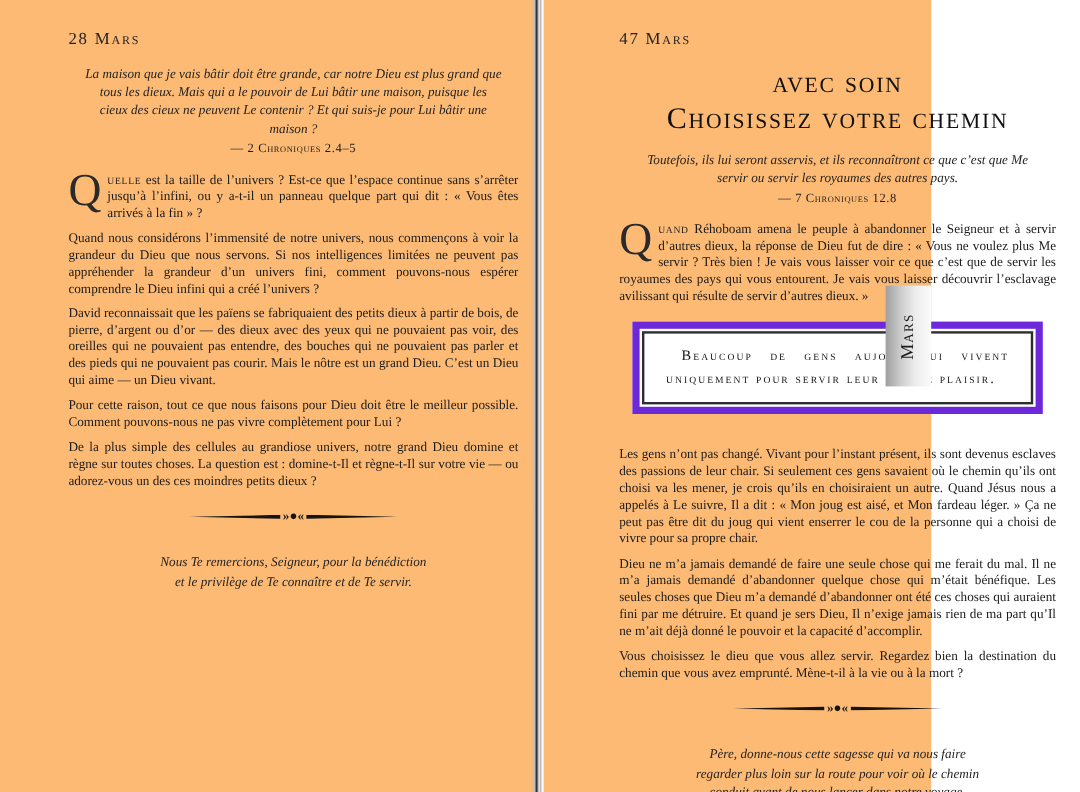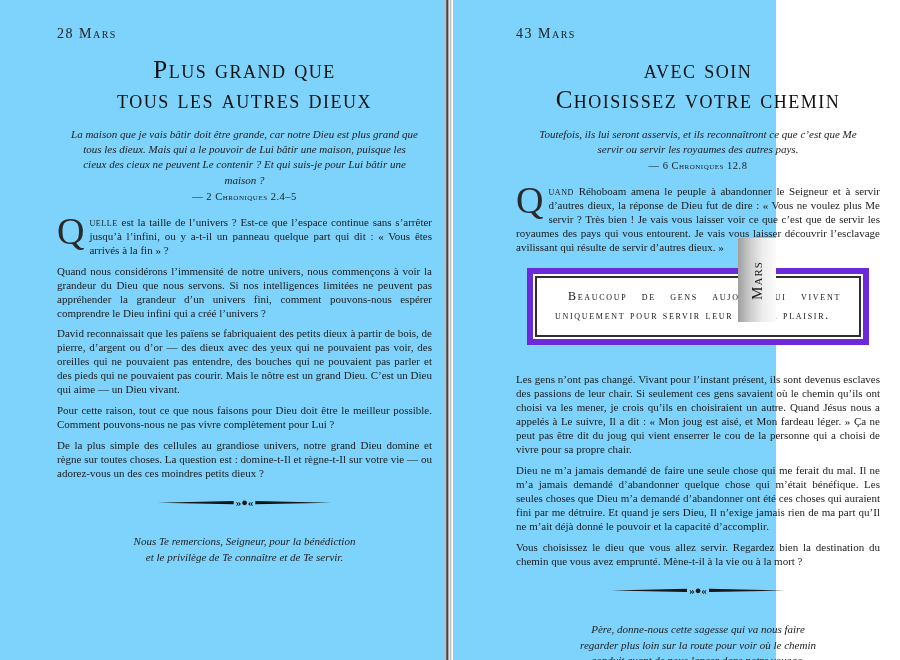--- a/index.html
+++ b/index.html
@@ -3,21 +3,21 @@
 <meta charset="utf-8">
 <style>
   * { box-sizing: border-box; margin: 0; padding: 0; }
   html, body { width: 900px; height: 660px; }
   body {
     background: #ffffff;
     font-family: "Liberation Serif", "DejaVu Serif", serif;
     color: #1c1c1c;
     overflow: hidden;
   }
-  .book { position: relative; width: 776px; height: 660px; background: #7dd3fc; }
+  .book { position: relative; width: 776px; height: 660px; background: #fdba74; }
 
   
   .gutter {
     position: absolute; left: 443px; top: 0; width: 10px; height: 660px;
     background: linear-gradient(to right,
       rgba(255,255,255,0) 0%, #bdbdbd 25%, #2a2a2a 42%, #6f6f6f 50%,
       #f4f4f4 62%, #b9b9b9 74%, #ffffff 92%);
   }
 
   .page { position: absolute; top: 0; height: 660px; overflow: hidden; }
@@ -130,24 +130,20 @@
     white-space: nowrap;
   }
 </style>
 </head>
 <body>
 
 <div class="book">
 
   <div class="page page-left">
     <div class="date-header">28 Mars</div>
-    <div class="devotional-title">
-      <div>Plus grand que</div>
-      <div>tous les autres dieux</div>
-    </div>
     <div class="epigraph">La maison que je vais bâtir doit être grande, car notre Dieu est plus grand que tous les dieux. Mais qui a le pouvoir de Lui bâtir une maison, puisque les cieux des cieux ne peuvent Le contenir ? Et qui suis-je pour Lui bâtir une maison ?</div>
     <div class="attribution">— 2 Chroniques 2.4–5</div>
 
     <p class="body-para lead-para">
       <span class="dropcap">Q</span><span class="sc">uelle</span><span> est la taille de l’univers ? Est-ce que l’espace continue sans s’arrêter jusqu’à l’infini, ou y a-t-il un panneau quelque part qui dit : « Vous êtes arrivés à la fin » ?</span>
     </p>
     <p class="body-para">Quand nous considérons l’immensité de notre univers, nous commençons à voir la grandeur du Dieu que nous servons. Si nos intelligences limitées ne peuvent pas appréhender la grandeur d’un univers fini, comment pouvons-nous espérer comprendre le Dieu infini qui a créé l’univers ?</p>
     <p class="body-para">David reconnaissait que les païens se fabriquaient des petits dieux à partir de bois, de pierre, d’argent ou d’or — des dieux avec des yeux qui ne pouvaient pas voir, des oreilles qui ne pouvaient pas entendre, des bouches qui ne pouvaient pas parler et des pieds qui ne pouvaient pas courir. Mais le nôtre est un grand Dieu. C’est un Dieu qui aime — un Dieu vivant.</p>
 
 
@@ -158,27 +154,27 @@
       <span class="orn-blade left"></span>
       <span class="orn-glyph">»●«</span>
       <span class="orn-blade right"></span>
     </div>
 
     <div class="closing-prayer">Nous Te remercions, Seigneur, pour la bénédiction
 et le privilège de Te connaître et de Te servir.</div>
   </div>
 
   <div class="page page-right">
-    <div class="date-header">43 Mars</div>
+    <div class="date-header">47 Mars</div>
     <div class="devotional-title">
       <div>avec soin</div>
       <div>Choisissez votre chemin</div>
     </div>
     <div class="epigraph">Toutefois, ils lui seront asservis, et ils reconnaîtront ce que c’est que Me servir ou servir les royaumes des autres pays.</div>
-    <div class="attribution">— 6 Chroniques 12.8</div>
+    <div class="attribution">— 7 Chroniques 12.8</div>
 
     <p class="body-para lead-para">
       <span class="dropcap">Q</span><span class="sc">uand</span><span> Réhoboam amena le peuple à abandonner le Seigneur et à servir d’autres dieux, la réponse de Dieu fut de dire :  « Vous ne voulez plus Me servir ? Très bien ! Je vais vous laisser voir ce que c’est que de servir les royaumes des pays qui vous entourent. Je vais vous laisser découvrir l’esclavage avilissant qui résulte de servir d’autres dieux. »</span>
     </p>
 
     <div class="callout-box">
       <div class="callout-inner">
         <div class="callout-text">Beaucoup de gens aujourd’hui vivent uniquement pour servir leur propre plaisir.</div>
       </div>
     </div>

